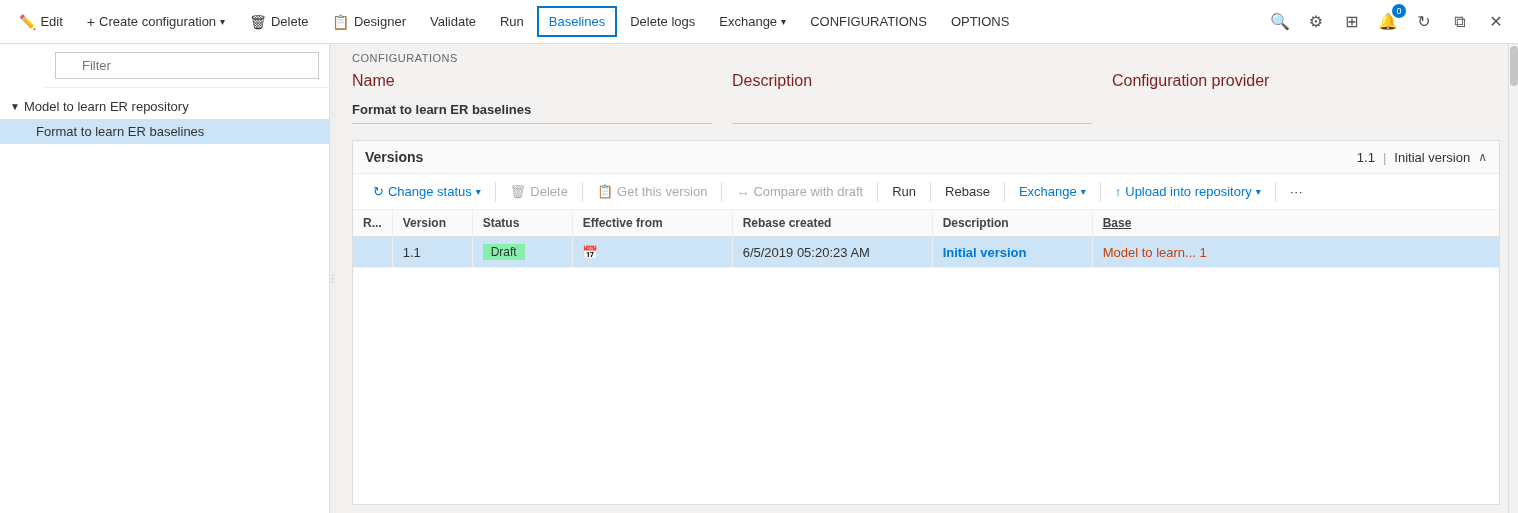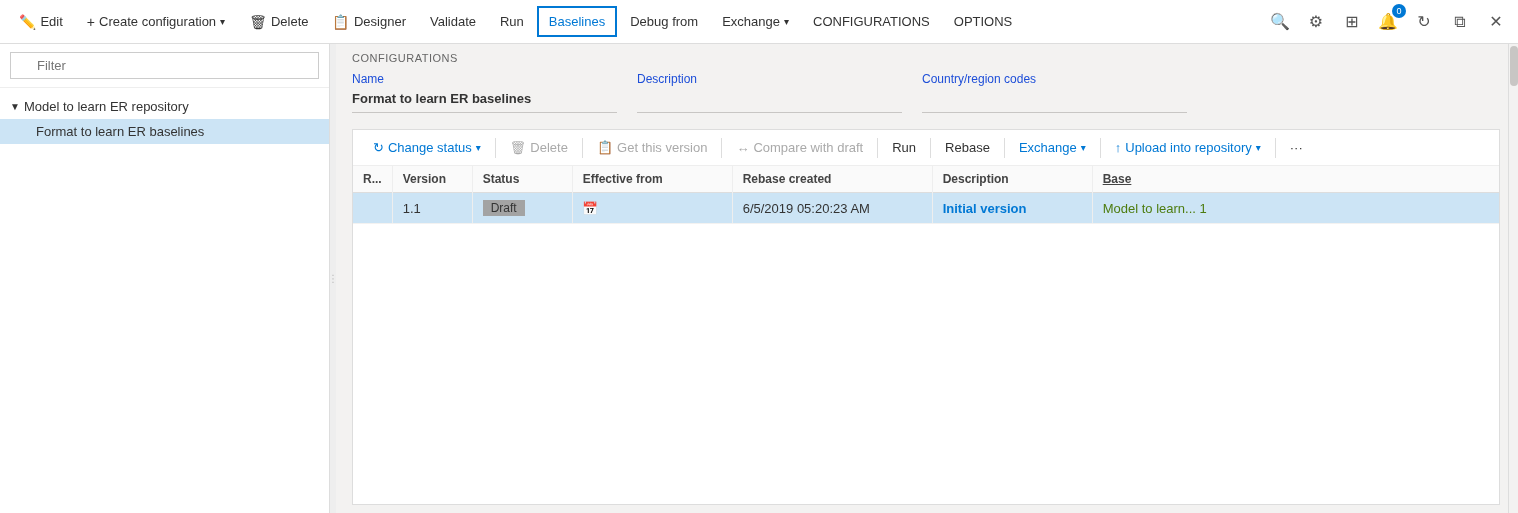--- a/index.html
+++ b/index.html
@@ -47,20 +47,21 @@
       width: 330px;
       background: #fff;
       border-right: 1px solid #ddd;
       display: flex;
       flex-direction: column;
       flex-shrink: 0;
     }
     .filter-box {
       padding: 8px 10px;
       border-bottom: 1px solid #eee;
+      margin-left: 45px;
     }
     .filter-input {
       width: 100%;
       padding: 5px 8px 5px 26px;
       border: 1px solid #ccc;
       font-size: 13px;
       background: #fff;
       position: relative;
     }
     .filter-wrapper {
@@ -112,23 +113,23 @@
     .config-fields {
       display: flex;
       gap: 0;
       padding-bottom: 8px;
     }
     .config-field {
       flex: 1;
       padding-right: 20px;
     }
     .config-field-label {
-      font-size: 12px;
-      color: #1d4ed8;
-      margin-bottom: 5px;
+      font-size: 16px;
+      color: #7f1d1d;
+      margin-bottom: 12px;
     }
     .config-field-value {
       font-size: 13px;
       font-weight: 600;
       color: #333;
       border-bottom: 1px solid #c8c6c4;
       padding-bottom: 3px;
       min-height: 22px;
     }
     .config-field-value.link { color: #0078d4; cursor: pointer; font-weight: normal; }
@@ -217,26 +218,26 @@
     td {
       padding: 7px 10px;
       font-size: 13px;
       border-right: 1px solid #eee;
       border-bottom: 1px solid #f3f2f1;
     }
     td:last-child { border-right: none; }
     tr.selected-row { background: #cce4f5; }
     .status-draft {
       display: inline-block;
-      background: #a3a3a3;
+      background: #86efac;
       padding: 1px 8px;
       font-size: 12px;
       color: #333;
     }
-    .link-text { color: #4d7c0f; cursor: pointer; }
+    .link-text { color: #c2410c; cursor: pointer; }
     .col-r { width: 30px; }
     .col-ver { width: 80px; }
     .col-status { width: 100px; }
     .col-eff { width: 160px; }
     .col-created { width: 200px; }
     .col-desc { width: 160px; }
     .col-base { flex: 1; text-decoration: underline; }
 
     
     .scroll-handle {
@@ -290,21 +291,21 @@
   <div class="nav-item">
     <span>Validate</span>
   </div>
   <div class="nav-item">
     <span>Run</span>
   </div>
   <div class="nav-item active-tab">
     <span>Baselines</span>
   </div>
   <div class="nav-item">
-    <span>Debug from</span>
+    <span>Delete logs</span>
   </div>
   <div class="nav-item">
     <span>Exchange</span>
     <span style="font-size:10px;">▾</span>
   </div>
   <div class="nav-item">
     <span>CONFIGURATIONS</span>
   </div>
   <div class="nav-item">
     <span>OPTIONS</span>
@@ -353,30 +354,36 @@
       <div class="config-fields">
         <div class="config-field">
           <div class="config-field-label">Name</div>
           <div class="config-field-value">Format to learn ER baselines</div>
         </div>
         <div class="config-field">
           <div class="config-field-label">Description</div>
           <div class="config-field-value"></div>
         </div>
         <div class="config-field">
-          <div class="config-field-label">Country/region codes</div>
-          <div class="config-field-value"></div>
+          <div class="config-field-label">Configuration provider</div>
         </div>
-        <div class="config-field">
+      </div>
+    </div>
+
+    <div class="versions-panel">
+
+      <div class="versions-header">
+        <span class="versions-title">Versions</span>
+        <div class="versions-header-right">
+          <span class="version-num">1.1</span>
+          <span style="color:#aaa;">|</span>
+          <span class="version-label">Initial version</span>
+          <span class="versions-collapse">∧</span>
         </div>
       </div>
-    </div>
-
-    <div class="versions-panel">
-
 
       <div class="versions-toolbar">
         <button class="toolbar-btn">
           <span style="font-size:13px;">↻</span>
           <span>Change status</span>
           <span style="font-size:10px;">▾</span>
         </button>
         <div class="toolbar-separator"></div>
         <button class="toolbar-btn disabled">
           <span>🗑</span>

